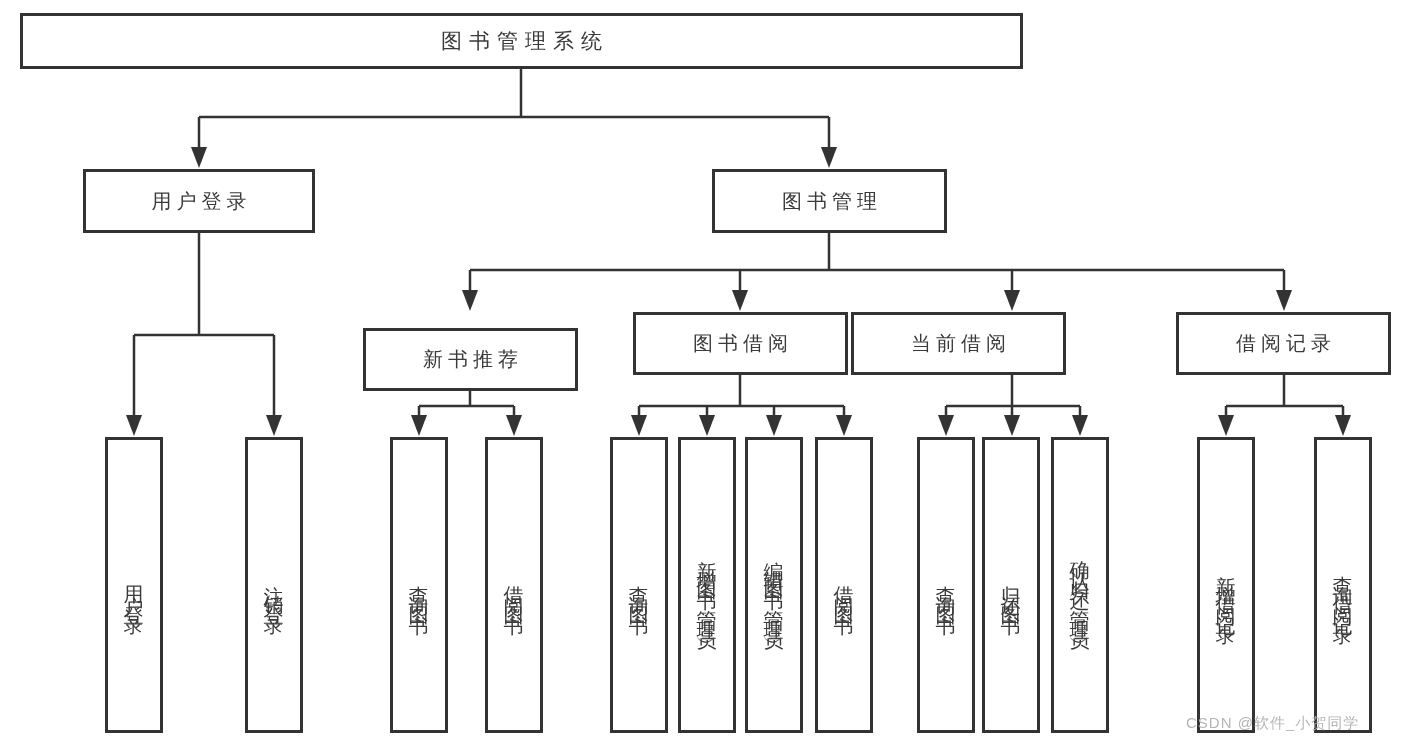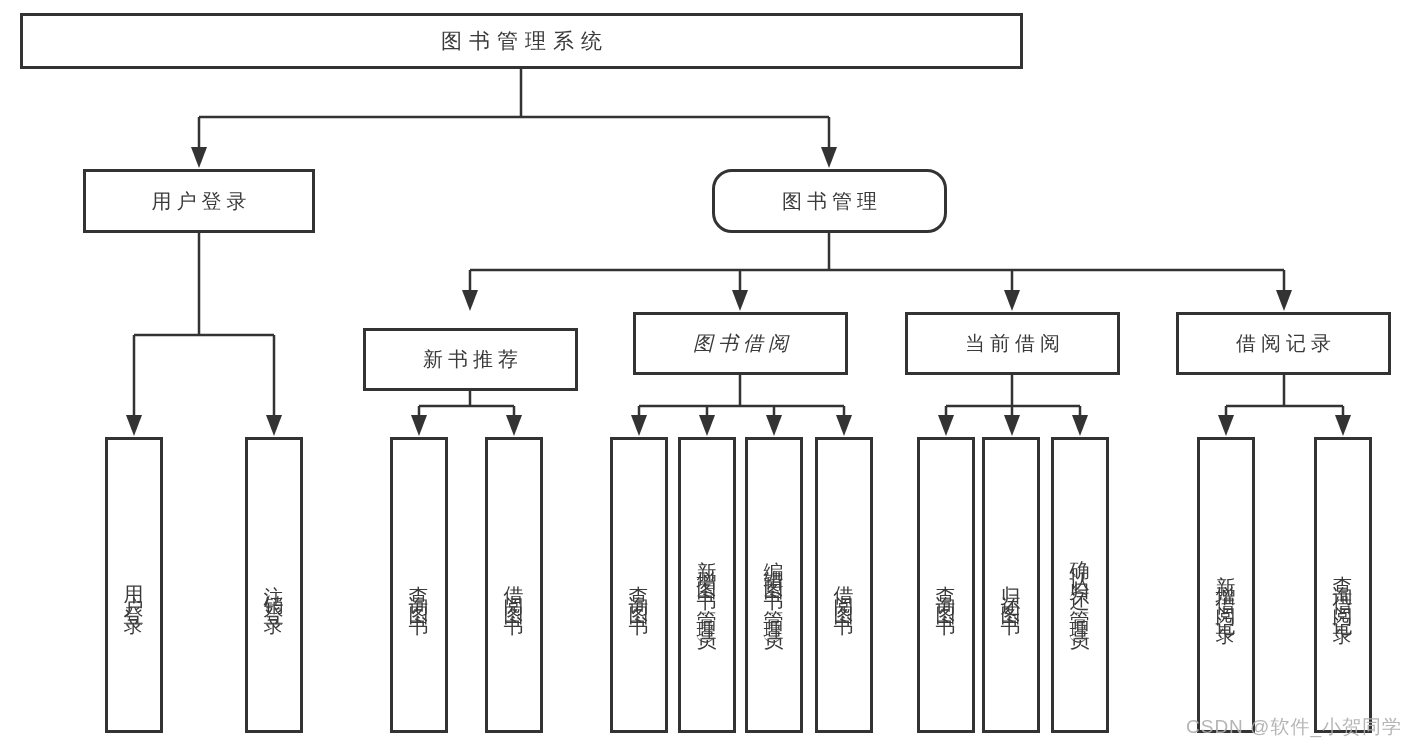--- a/index.html
+++ b/index.html
@@ -46,21 +46,21 @@
     font-size: 20px;
     letter-spacing: 10px;
     padding-top: 10px; 
     line-height: 1;
   }
   .watermark {
     position: absolute;
     left: 1186px;
     top: 714px;
     z-index: 3;
-    font-size: 19px;
+    font-size: 15px;
     color: rgba(175, 175, 175, 0.92);
     letter-spacing: 1px;
     white-space: nowrap;
   }
 </style>
 </head>
 <body>
 
 <div class="canvas">
 
@@ -95,25 +95,25 @@
     <use href="#ah" x="946" y="436"></use>
     <use href="#ah" x="1012" y="436"></use>
     <use href="#ah" x="1080" y="436"></use>
     <use href="#ah" x="1226" y="436"></use>
     <use href="#ah" x="1343" y="436"></use>
   </svg>
 
   <div class="node h-node root-node" style="left:20px; top:13px; width:1003px; height:56px;">图书管理系统</div>
 
   <div class="node h-node" style="left:83px; top:169px; width:232px; height:64px;">用户登录</div>
-  <div class="node h-node" style="left:712px; top:169px; width:235px; height:64px;border-radius:20px;">图书管理</div>
+  <div class="node h-node" style="left:712px; top:169px; width:235px; height:64px;">图书管理</div>
 
   <div class="node h-node" style="left:363px; top:328px; width:215px; height:63px;">新书推荐</div>
-  <div class="node h-node" style="left:633px; top:312px; width:215px; height:63px;font-style:italic;">图书借阅</div>
-  <div class="node h-node" style="left:905px; top:312px; width:215px; height:63px;">当前借阅</div>
+  <div class="node h-node" style="left:633px; top:312px; width:215px; height:63px;">图书借阅</div>
+  <div class="node h-node" style="left:851px; top:312px; width:215px; height:63px;">当前借阅</div>
   <div class="node h-node" style="left:1176px; top:312px; width:215px; height:63px;font-family:Liberation Mono, monospace;">借阅记录</div>
 
   <div class="node v-node" style="left:105px; top:437px; width:58px; height:296px;">用户登录</div>
   <div class="node v-node" style="left:245px; top:437px; width:58px; height:296px;">注销登录</div>
 
   <div class="node v-node" style="left:390px; top:437px; width:58px; height:296px;">查询图书</div>
   <div class="node v-node" style="left:485px; top:437px; width:58px; height:296px;">借阅图书</div>
 
   <div class="node v-node" style="left:610px; top:437px; width:58px; height:296px;">查询图书</div>
   <div class="node v-node" style="left:678px; top:437px; width:58px; height:296px;">新增图书（管理员）</div>

